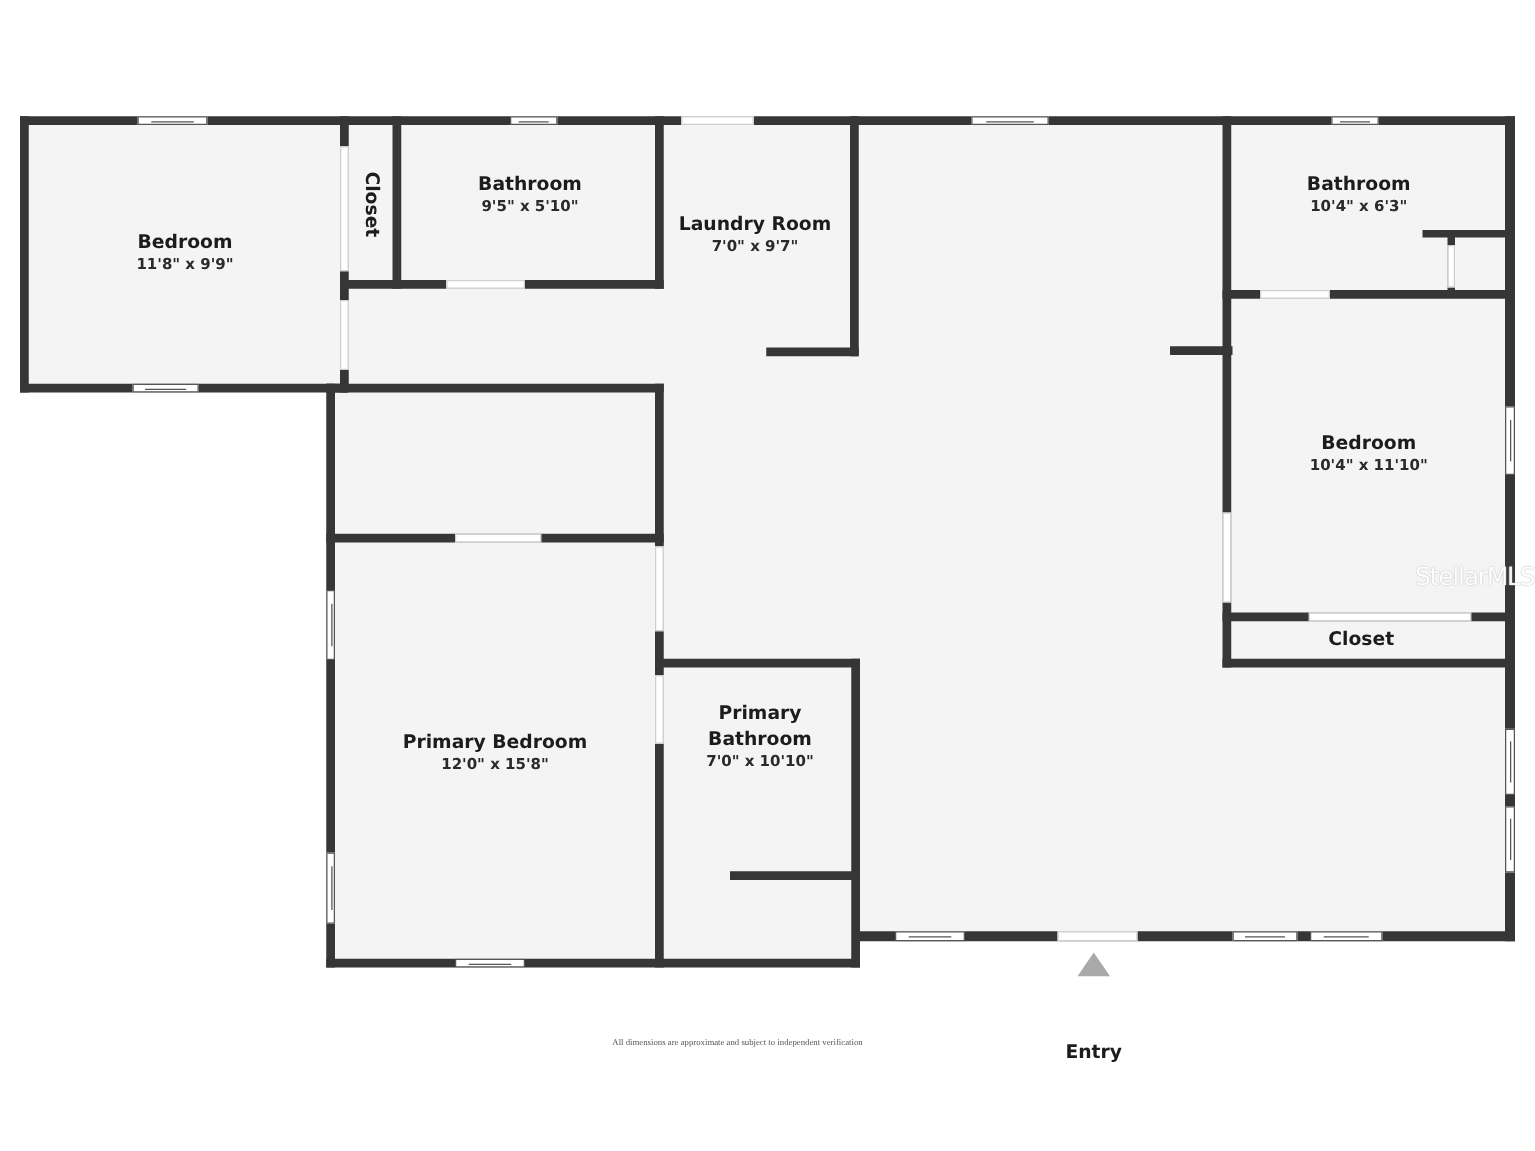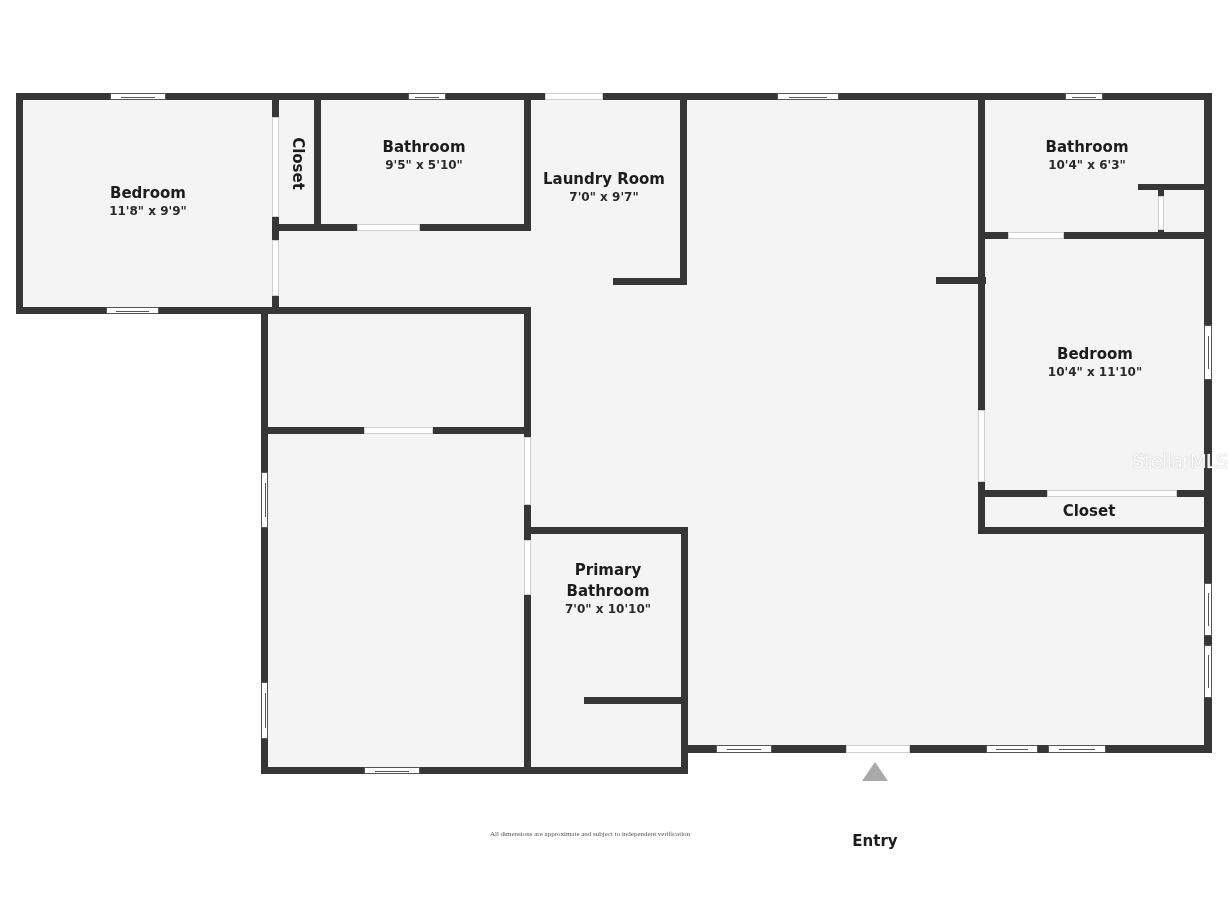--- a/index.html
+++ b/index.html
@@ -119,20 +119,24 @@
   <div class="room" style="left:995px;top:345px;width:200px;">
     <span class="name">Bedroom</span>
     <span class="dim">10'4" x 11'10"</span>
   </div>
 
   <div class="room" style="left:1014px;top:502px;width:150px;">
     <span class="name">Closet</span>
   </div>
 
 
+  <div class="room" style="left:296px;top:584px;width:200px;">
+    <span class="name">Primary Bedroom</span>
+    <span class="dim">12'0" x 15'8"</span>
+  </div>
 
   <div class="room" style="left:533px;top:561px;width:150px;">
     <span class="name">Primary</span>
     <span class="name" style="margin-top:2px;">Bathroom</span>
     <span class="dim">7'0" x 10'10"</span>
   </div>
 
 
   <div class="entry-arrow"></div>
   <div class="entry-label">Entry</div>

